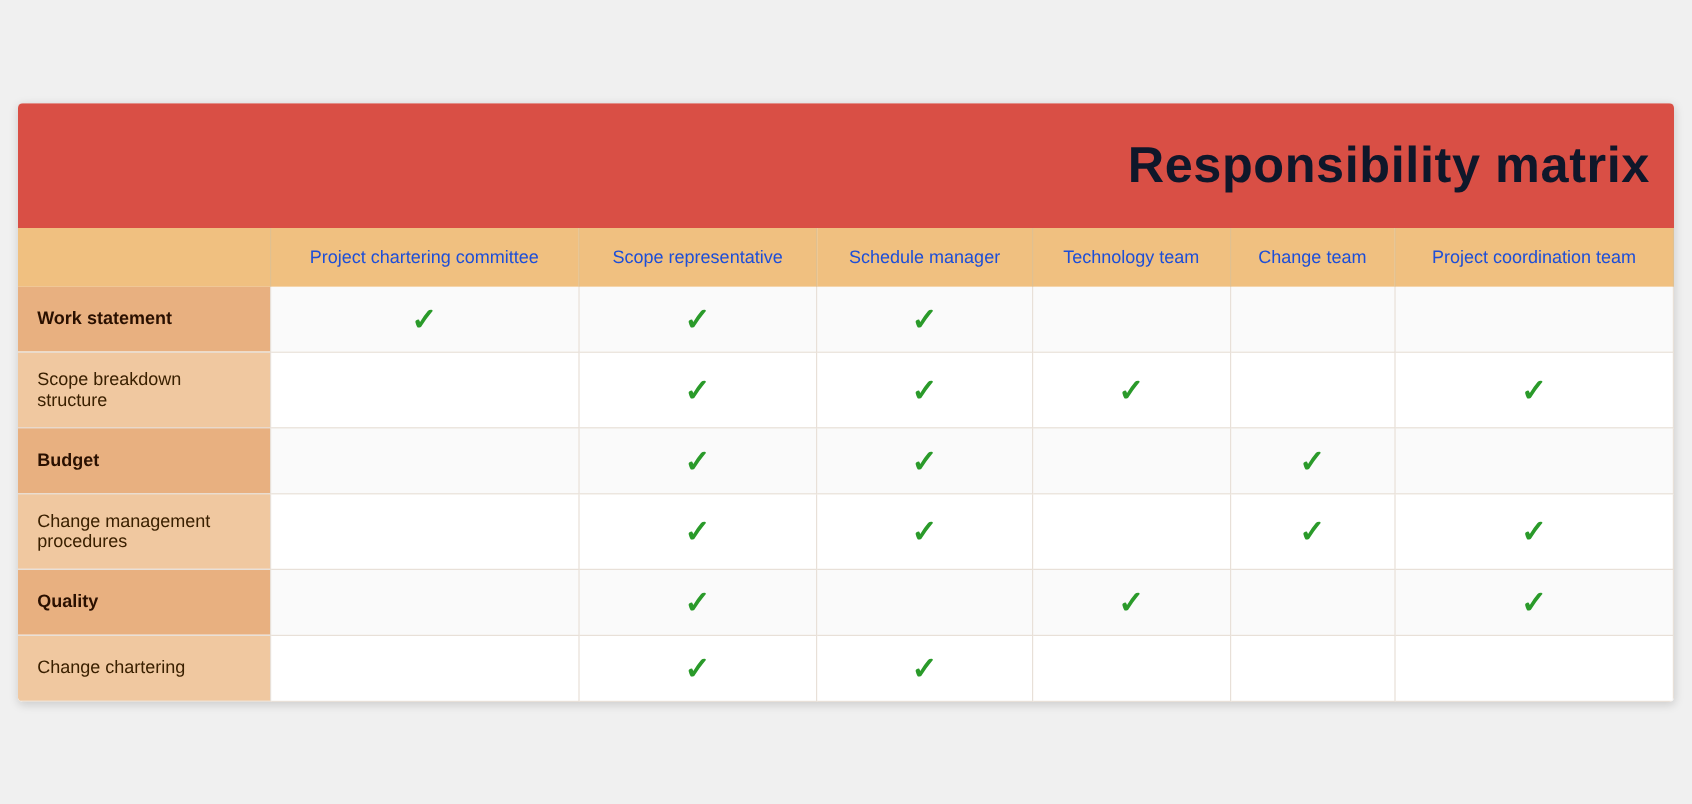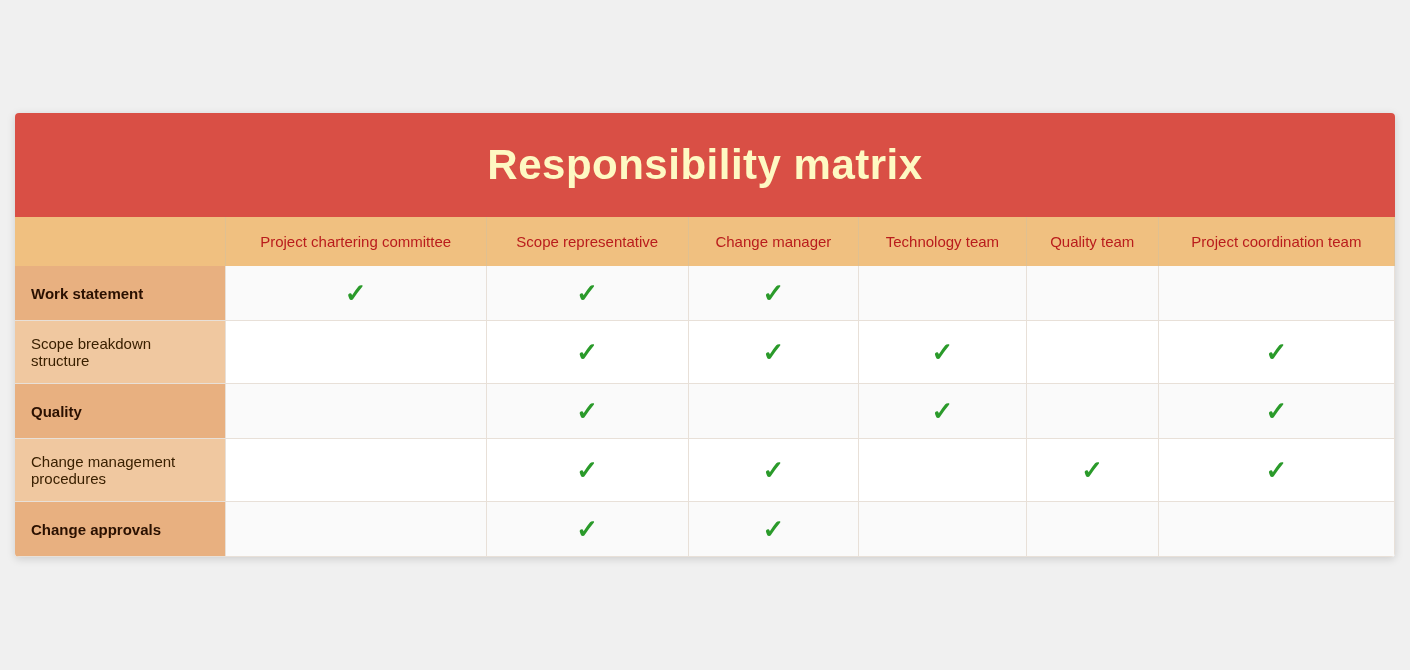--- a/index.html
+++ b/index.html
@@ -13,40 +13,40 @@
       width: 1410px;
     }
     .matrix-container {
       width: 1380px;
       border-radius: 4px;
       overflow: hidden;
       box-shadow: 0 2px 8px rgba(0,0,0,0.15);
     }
     .matrix-title {
       background: #d94f45;
-      color: #fef9c3;
-      text-align: center;
+      color: #0f172a;
+      text-align: right;
       padding: 28px 20px;
       font-size: 42px;
       font-weight: bold;
       letter-spacing: 0.5px;
     }
     table {
       width: 100%;
       border-collapse: collapse;
       background: white;
     }
     thead tr {
       background: #f0c080;
     }
     thead th {
       padding: 16px 12px;
       font-size: 15px;
       font-weight: normal;
-      color: #b91c1c;
+      color: #1d4ed8;
       vertical-align: bottom;
       text-align: center;
       border-right: 1px solid #e0c090;
     }
     thead th:first-child {
       width: 210px;
       text-align: left;
       background: #f0c080;
     }
     tbody tr:nth-child(odd) td:first-child {
@@ -92,23 +92,23 @@
 <body>
 
 <div class="matrix-container">
   <div class="matrix-title">Responsibility matrix</div>
   <table>
     <thead>
       <tr>
         <th></th>
         <th>Project chartering committee</th>
         <th>Scope representative</th>
-        <th>Change manager</th>
+        <th>Schedule manager</th>
         <th>Technology team</th>
-        <th>Quality team</th>
+        <th>Change team</th>
         <th>Project coordination team</th>
       </tr>
     </thead>
     <tbody id="table-body">
     <tr>
           <td>Work statement</td>
           <td><span class="checkmark">✓</span></td>
           <td><span class="checkmark">✓</span></td>
           <td><span class="checkmark">✓</span></td>
           <td></td>
@@ -118,39 +118,48 @@
         <tr>
           <td>Scope breakdown structure</td>
           <td></td>
           <td><span class="checkmark">✓</span></td>
           <td><span class="checkmark">✓</span></td>
           <td><span class="checkmark">✓</span></td>
           <td></td>
           <td><span class="checkmark">✓</span></td>
         </tr>
         <tr>
-          <td>Quality</td>
+          <td>Budget</td>
           <td></td>
+          <td><span class="checkmark">✓</span></td>
           <td><span class="checkmark">✓</span></td>
           <td></td>
           <td><span class="checkmark">✓</span></td>
           <td></td>
-          <td><span class="checkmark">✓</span></td>
         </tr>
         <tr>
           <td>Change management procedures</td>
           <td></td>
           <td><span class="checkmark">✓</span></td>
           <td><span class="checkmark">✓</span></td>
           <td></td>
           <td><span class="checkmark">✓</span></td>
           <td><span class="checkmark">✓</span></td>
         </tr>
         <tr>
-          <td>Change approvals</td>
+          <td>Quality</td>
+          <td></td>
+          <td><span class="checkmark">✓</span></td>
+          <td></td>
+          <td><span class="checkmark">✓</span></td>
+          <td></td>
+          <td><span class="checkmark">✓</span></td>
+        </tr>
+        <tr>
+          <td>Change chartering</td>
           <td></td>
           <td><span class="checkmark">✓</span></td>
           <td><span class="checkmark">✓</span></td>
           <td></td>
           <td></td>
           <td></td>
         </tr>
       </tbody>
   </table>
 </div>

